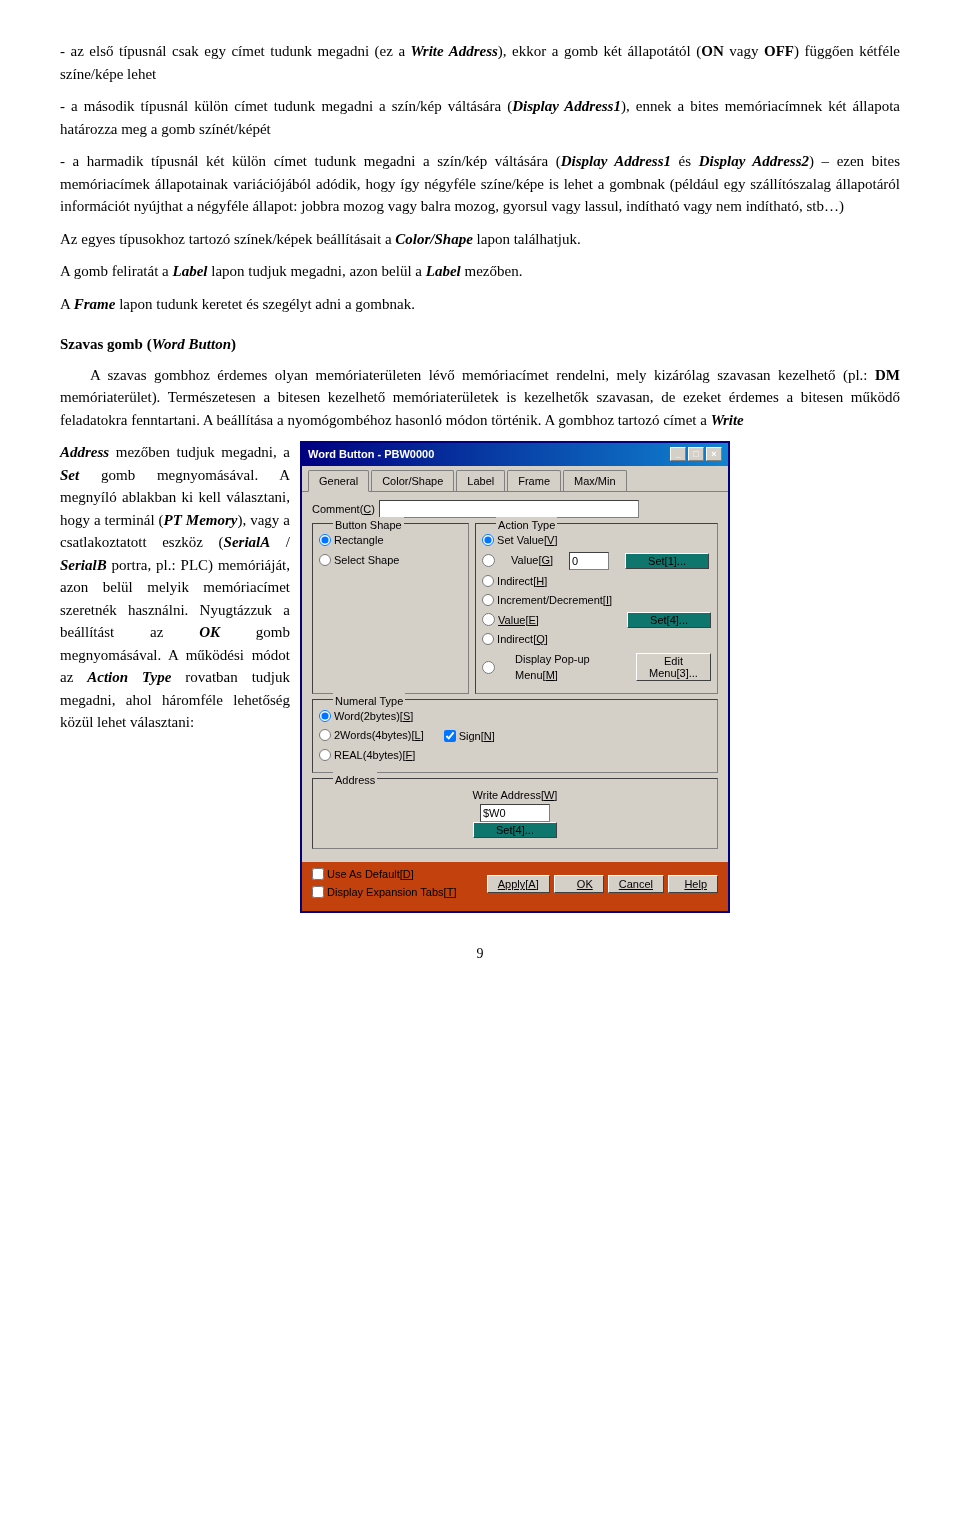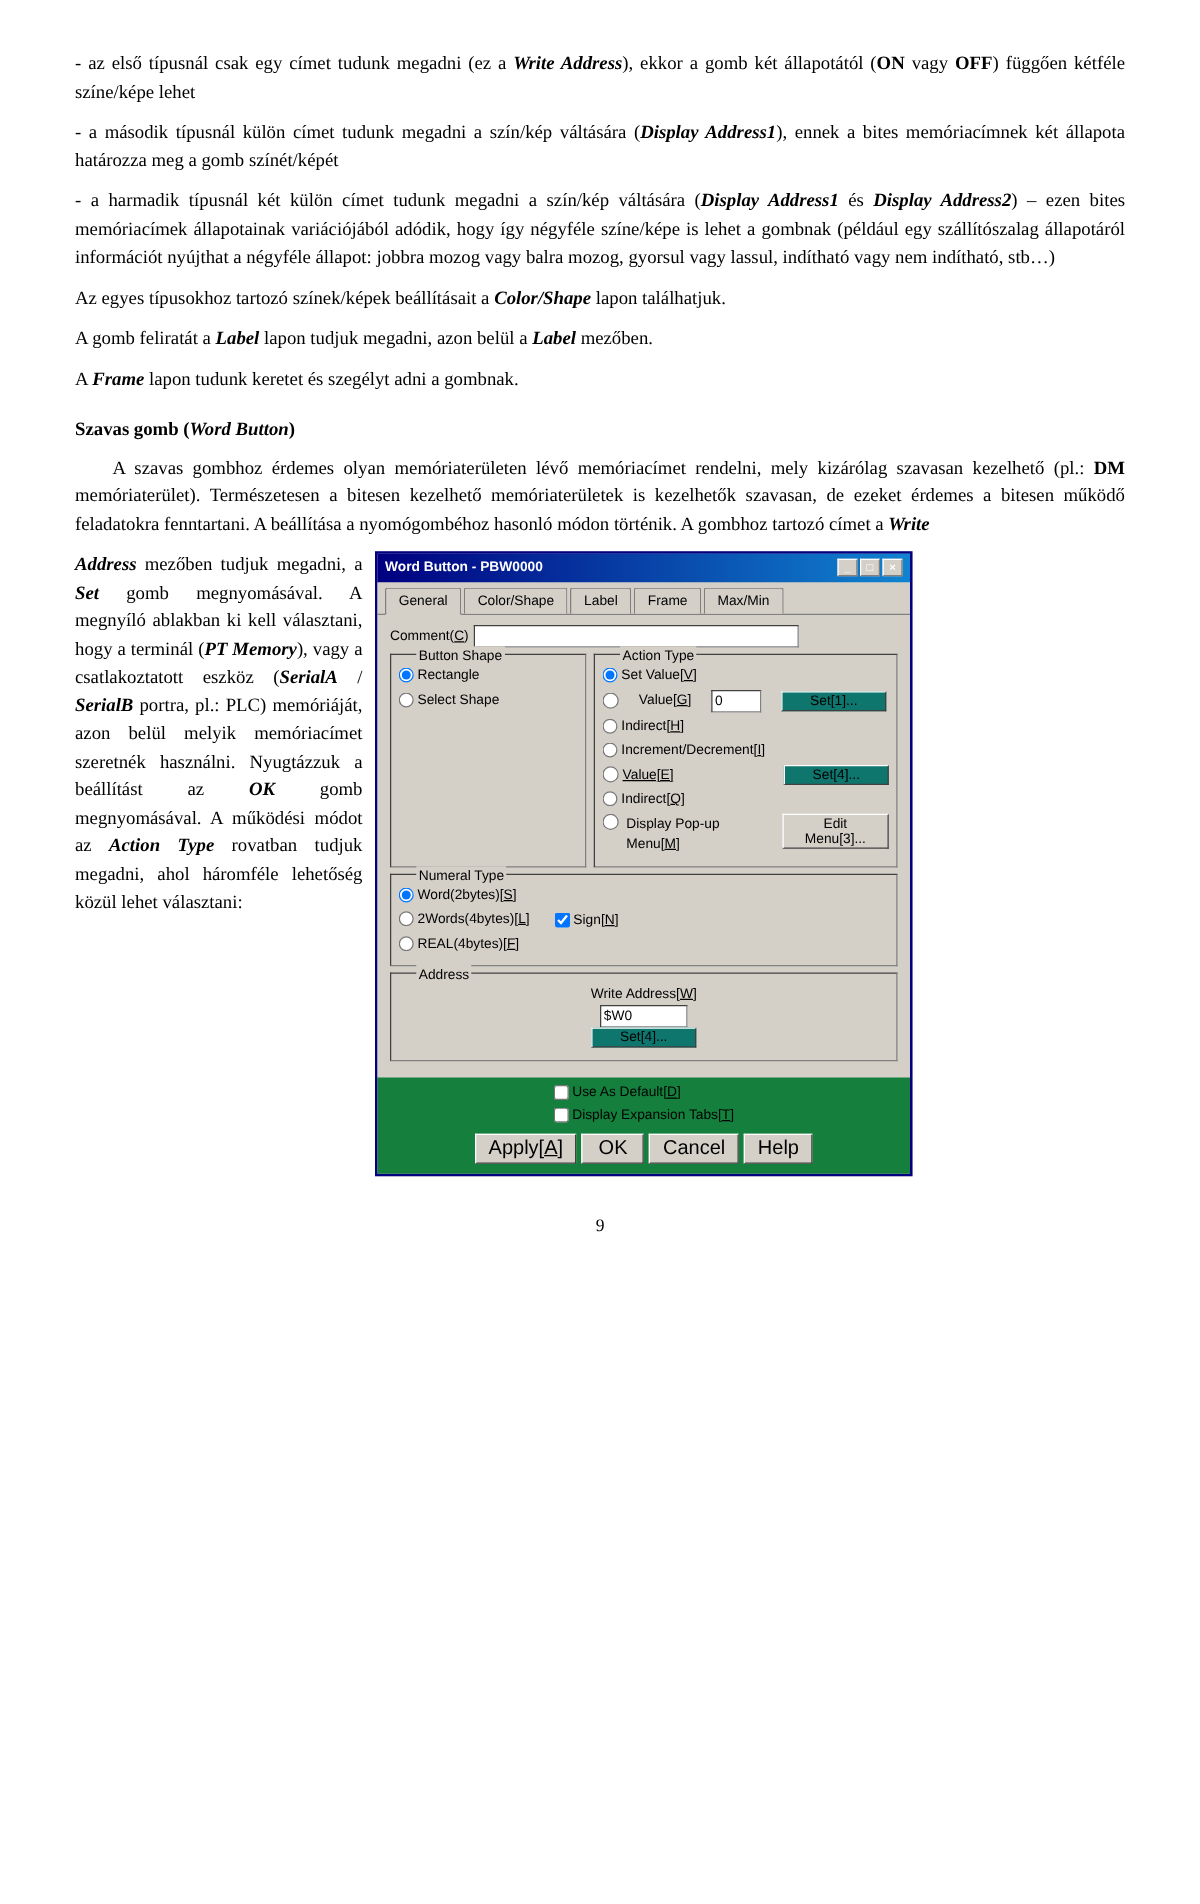--- a/index.html
+++ b/index.html
@@ -180,43 +180,43 @@
       gap: 6px;
     }
     .group-half {
       flex: 1;
     }
     .dialog-footer {
       display: flex;
       align-items: center;
       gap: 4px;
       padding: 4px 10px 8px 10px;
-      background: #15803d;
-      flex-direction: column;
+      background: #c2410c;
     }
     .dialog-footer-checkboxes {
       flex: 1;
       font-size: 11px;
     }
     .footer-buttons {
       display: flex;
       gap: 4px;
     }
     .win-btn {
       background: #d4d0c8;
       border: 1px solid;
       border-top-color: #fff;
       border-left-color: #fff;
       border-right-color: #404040;
       border-bottom-color: #404040;
       padding: 2px 10px;
-      font-size: 16px;
+      font-size: 11px;
       cursor: pointer;
       min-width: 50px;
-      text-align: center;
+      text-align: right;
+      text-decoration: underline;
     }
     .set-btn {
       background: #0f766e;
       border: 1px solid;
       border-top-color: #fff;
       border-left-color: #fff;
       border-right-color: #404040;
       border-bottom-color: #404040;
       padding: 1px 22px;
       font-size: 11px;
@@ -376,21 +376,21 @@
                 </div>
                 <div style="display:flex;align-items:center;gap:3px;margin-bottom:3px;">
                   <input type="radio" name="action_type" style="">
                   <span style="font-size:11px;text-decoration:underline;">Value[<u>E</u>]</span>
                   <button class="set-btn" style="margin-left:auto;">Set[4]...</button>
                 </div>
                 <div class="radio-row">
                   <input type="radio" name="action_type" style="">
                   <span>Indirect[<u>Q</u>]</span>
                 </div>
-                <div style="display:flex;align-items:flex-start;gap:6px;margin-bottom:3px;">
+                <div style="display:flex;align-items:center;gap:20px;margin-bottom:3px;">
                   <input type="radio" name="action_type" style="">
                   <span style="font-size:11px;">Display Pop-up Menu[<u>M</u>]</span>
                   <button class="edit-menu-btn" style="margin-left:4px;">Edit Menu[3]...</button>
                 </div>
               </div>
             </div>
           </div>
 
           <div class="group-box">
             <span class="group-title">Numeral Type</span>

